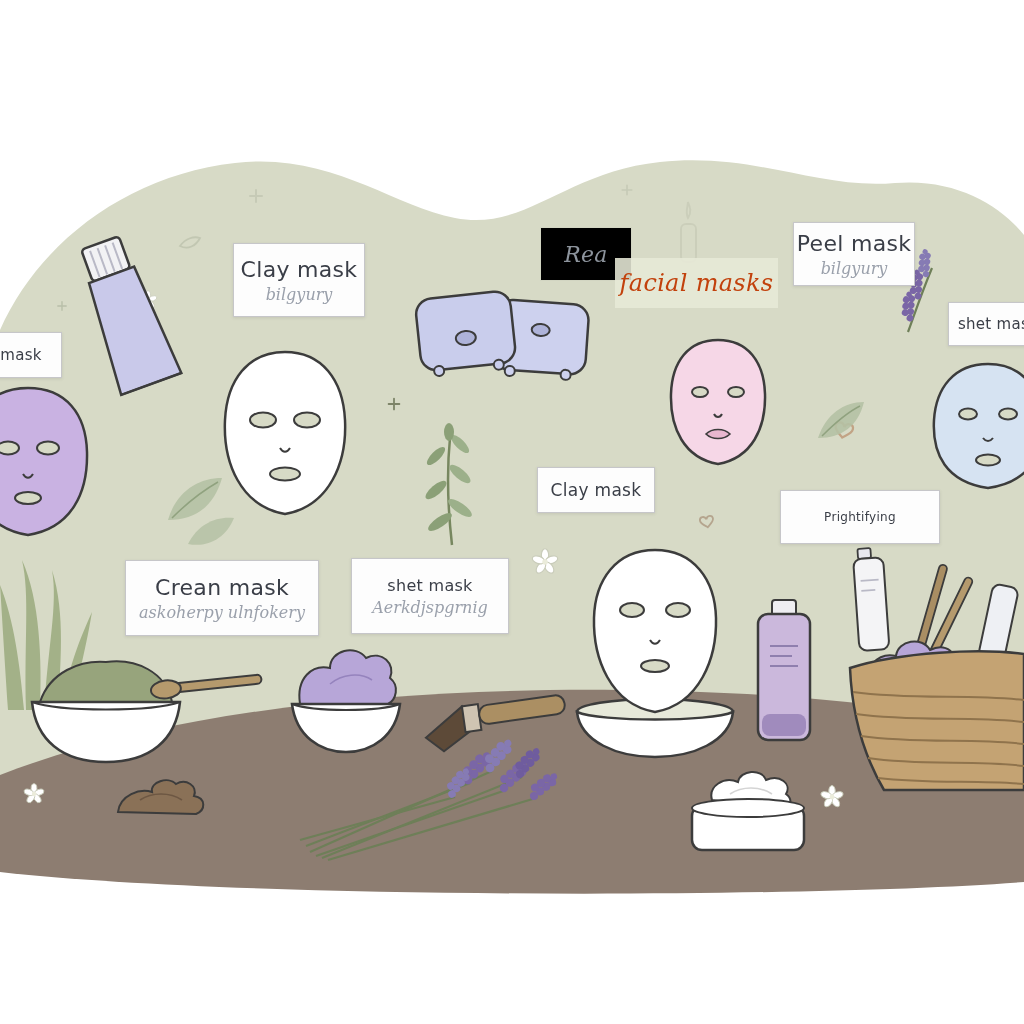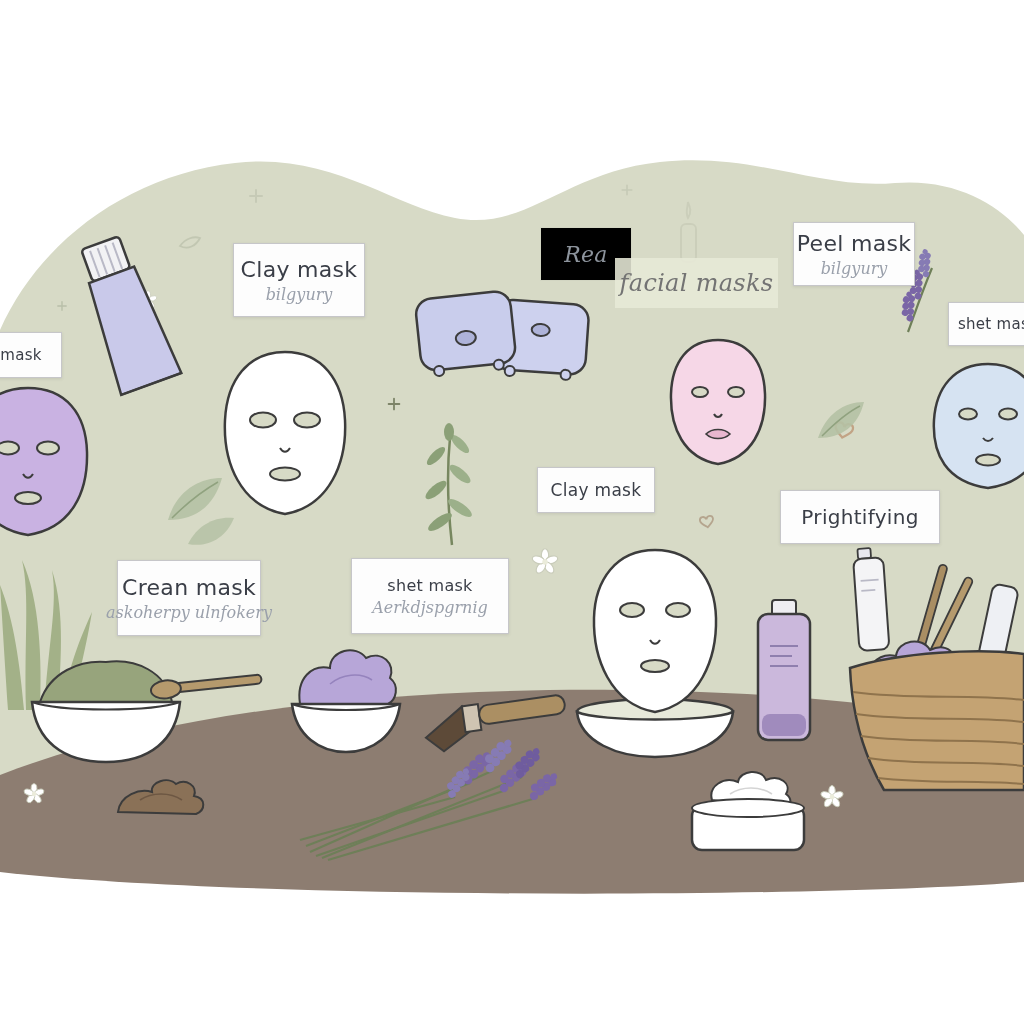--- a/index.html
+++ b/index.html
@@ -9,21 +9,21 @@
   .card{position:absolute;background:#fdfdfd;border:1px solid #c6c6c9;
         box-shadow:0 1px 3px rgba(60,60,60,.12);
         display:flex;flex-direction:column;align-items:center;justify-content:center;
         text-align:center;box-sizing:border-box;padding:4px;}
   .card .t{font-family:"DejaVu Sans",sans-serif;font-size:22px;color:#3a3e47;letter-spacing:.3px;white-space:nowrap;}
   .card .s{font-family:"DejaVu Serif",serif;font-style:italic;font-size:16px;color:#9aa0ab;margin-top:3px;white-space:nowrap;}
   .card.small .t{font-size:15px;}
   .card.faint{background:#000000;border:1px solid #d2d5c2;box-shadow:none;}
   .card.faint .t{font-family:"DejaVu Serif",serif;font-style:italic;color:#8d949d;font-size:22px;}
   .card.band{background:rgba(231,233,215,.88);border:none;box-shadow:none;}
-  .card.band .t{font-family:"DejaVu Serif",serif;font-style:italic;color:#737373;font-size:24px;}
+  .card.band .t{font-family:"DejaVu Serif",serif;font-style:italic;color:#c2410c;font-size:24px;}
   #flower5 ellipse{fill:#ffffff;stroke:#c9ccba;stroke-width:1;}
   #flower5 .flower-center{fill:#ebecdb;}
 </style>
 </head>
 <body>
 
 <div class="canvas">
 
 <svg class="scene" width="1024" height="1024" viewBox="0 0 1024 1024">
   <defs>
@@ -283,27 +283,27 @@
   </div>
 
   <div class="card small" style="left:948px;top:302px;width:100px;height:44px">
     <span class="t">shet mask</span>
   </div>
 
   <div class="card" style="left:537px;top:467px;width:118px;height:46px">
     <span class="t" style="font-size:17px">Clay mask</span>
   </div>
 
-  <div class="card" style="left:117px;top:560px;width:144px;height:76px">
+  <div class="card" style="left:125px;top:560px;width:194px;height:76px">
     <span class="t">Crean mask</span>
     <span class="s">askoherpy ulnfokery</span>
   </div>
 
   <div class="card" style="left:351px;top:558px;width:158px;height:76px">
     <span class="t" style="font-size:16px">shet mask</span>
     <span class="s">Aerkdjspgrnig</span>
   </div>
 
   <div class="card" style="left:780px;top:490px;width:160px;height:54px">
-    <span class="t" style="font-size:20px">Prightifying</span>
+    <span class="t" style="font-size:12px">Prightifying</span>
   </div>
 
 </div>
 
 </body></html>

